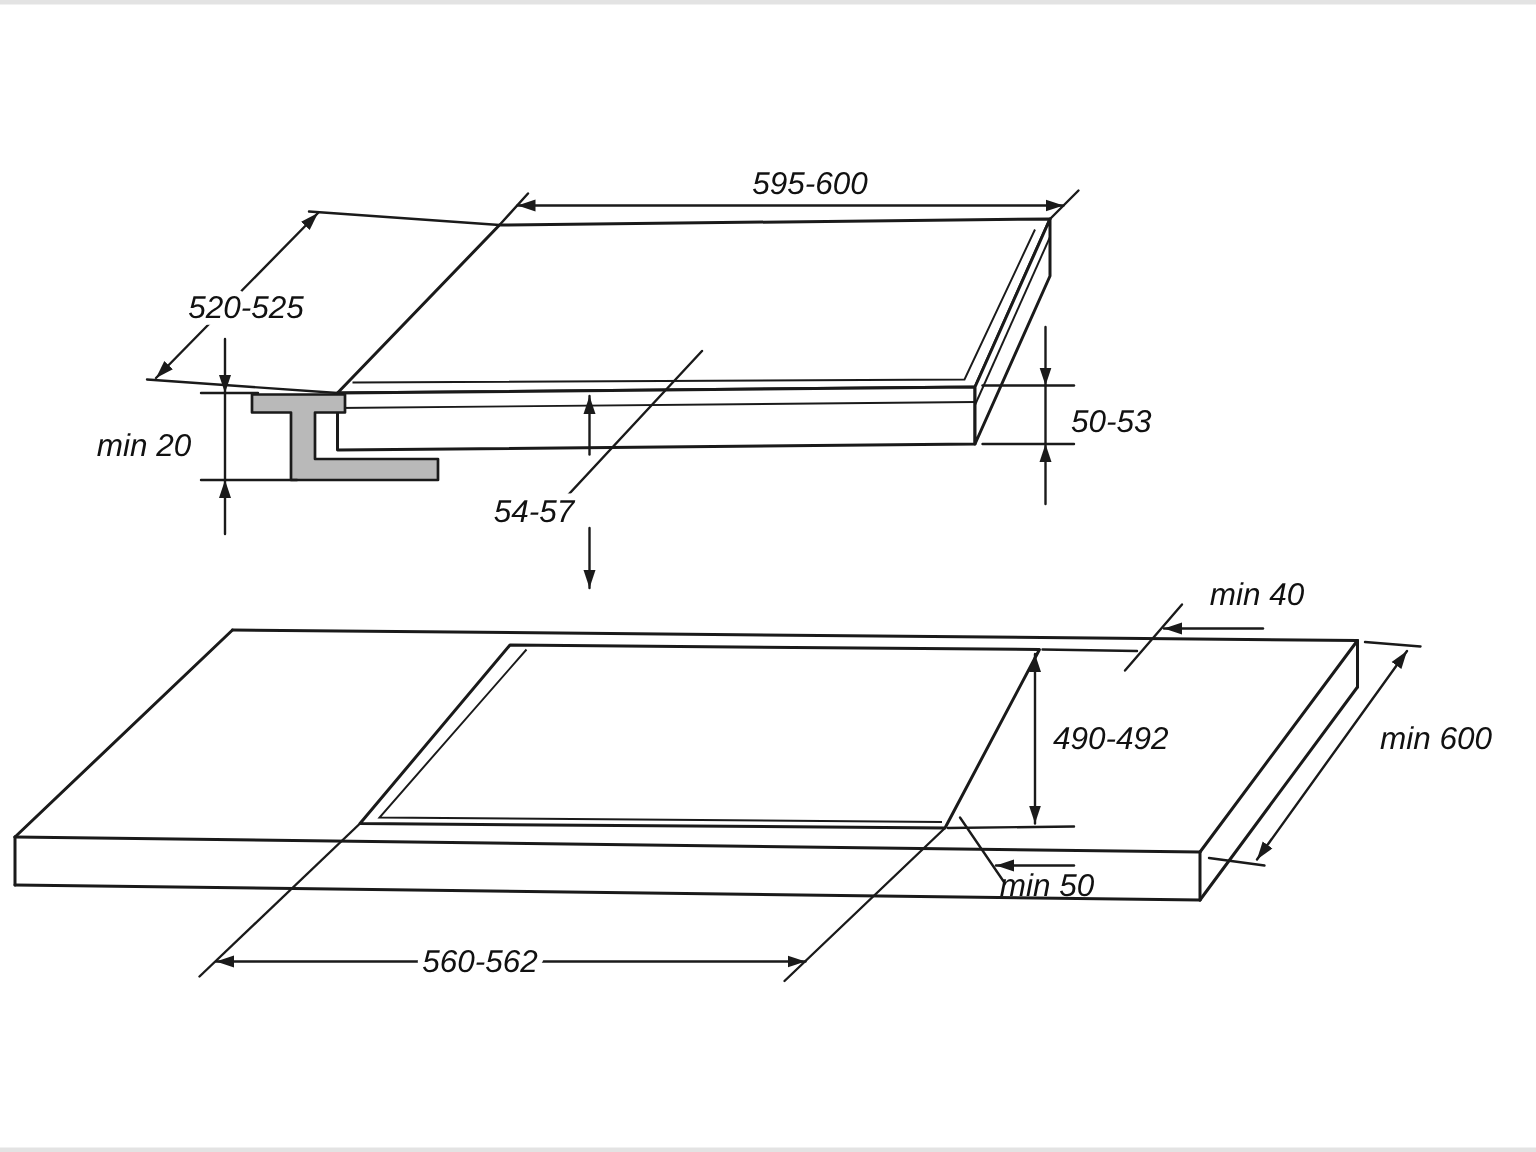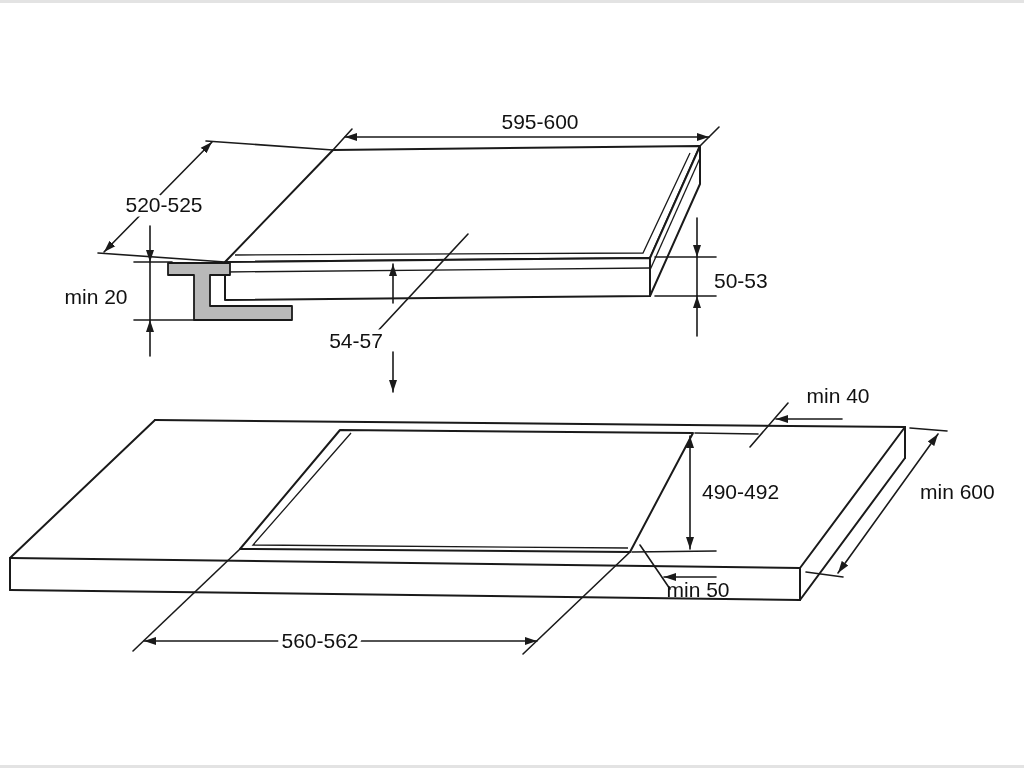--- a/index.html
+++ b/index.html
@@ -1,19 +1,20 @@
 <!DOCTYPE html>
 <html><head>
 <meta charset="utf-8">
 <style>
   html,body { margin:0; padding:0; background:#fff; }
   .canvas {
     width:1024px; height:768px; background:#ffffff;
     position:relative; overflow:hidden;
     font-family:"Liberation Sans", sans-serif;
+    font-style:italic;
   }
   svg { display:block; }
   .edge  { fill:none; stroke:#1a1a1a; stroke-width:2; stroke-linejoin:round; stroke-linecap:round; }
   .face  { fill:#ffffff; stroke:#1a1a1a; stroke-width:2; stroke-linejoin:round; }
   .bevel { fill:none; stroke:#1a1a1a; stroke-width:1.3; }
   .bracket { fill:#b9b9b9; stroke:#1a1a1a; stroke-width:1.8; stroke-linejoin:round; }
   .dim   { fill:none; stroke:#1a1a1a; stroke-width:1.6; stroke-linecap:round; }
   text.lbl { font-size:21px; fill:#111; }
   .halo { paint-order:stroke; stroke:#ffffff; stroke-width:9; stroke-linejoin:round; }
   .frameband { fill:#e3e3e3; }

